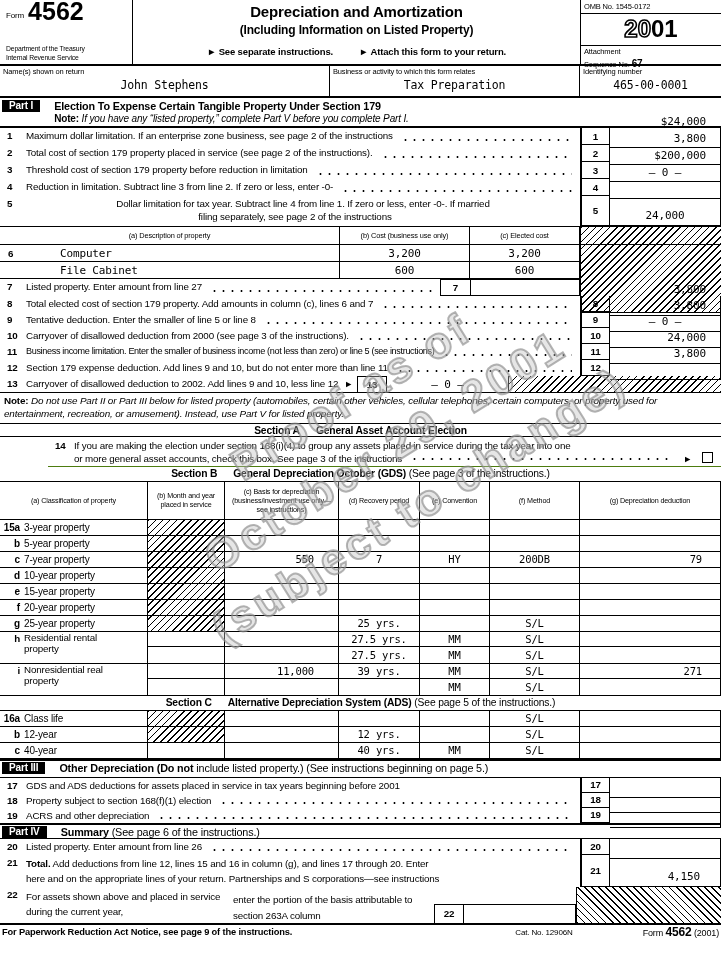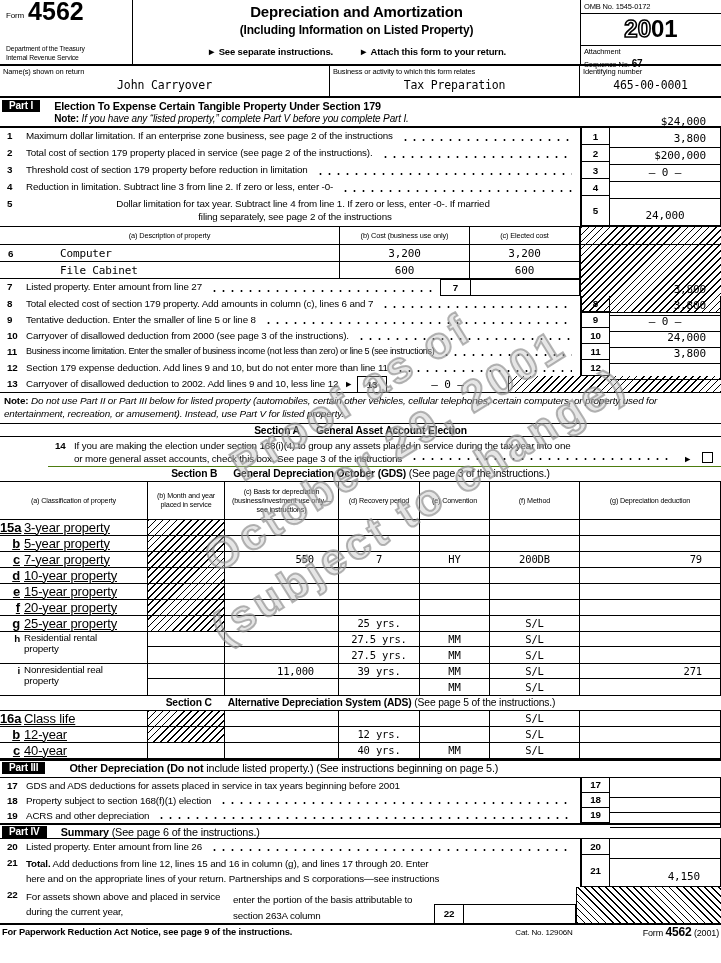--- a/index.html
+++ b/index.html
@@ -95,21 +95,21 @@
   .cbox { width:11px; height:11px; border:1.5px solid #000; margin:0 8px 1px 6px; flex-shrink:0; }
 
   
   .sbh { display:flex; height:38px; border-bottom:1px solid #000; }
   .sbh > div { border-right:1px solid #000; font-size:7.2px; text-align:center; display:flex; align-items:center; justify-content:center; padding:0 2px; line-height:1.25; }
   .sbh > div:last-child, .sbrow > div:last-child { border-right:1.5px solid #000; }
   .ca { width:148px; } .cb { width:77px; } .cc { width:114px; } .cd { width:81px; } .ce { width:70px; } .cf { width:90px; } .cg { width:141px; }
   .sbbody { position:relative; }
   .sbrow { display:flex; height:16px; border-bottom:1px solid #000; }
   .sbrow > div { border-right:1px solid #000; }
-  .acell { font-size:13px; display:flex; align-items:center;text-decoration:underline; }
+  .acell { font-size:10px; display:flex; align-items:center; }
   .acell .ln { width:24px; text-align:right; font-weight:bold; padding-right:4px; flex-shrink:0; }
   .mv { font-family:"DejaVu Sans Mono", monospace; font-size:10.5px; display:flex; align-items:center; justify-content:center; }
   .mv.rt { justify-content:flex-end; padding-right:24px; }
   .mv.rt2 { justify-content:flex-end; padding-right:18px; }
   .bhatch { position:absolute; left:148px; top:0; width:77px; }
   .grp { display:flex; height:32px; border-bottom:1px solid #000; }
   .grpa { width:148px; border-right:1px solid #000; font-size:9.8px; display:flex; }
   .grpa .ln { width:24px; text-align:right; font-weight:bold; padding-right:4px; flex-shrink:0; padding-top:1px; }
   .grpsub { flex:1; display:flex; flex-direction:column; }
   .grpsub .sbrow { border-bottom:none; height:16px; }
@@ -179,21 +179,21 @@
         <div>Attachment</div>
         <div><span>Sequence No.</span>
              <span class="num">67</span></div>
       </div>
     </div>
   </div>
 
   <div class="idrow">
     <div class="idcell idc1">
       <div class="idlabel">Name(s) shown on return</div>
-      <div class="idvalue">John Carryover</div>
+      <div class="idvalue">John Stephens</div>
     </div>
     <div class="idcell idc2">
       <div class="idlabel">Business or activity to which this form relates</div>
       <div class="idvalue">Tax Preparation</div>
     </div>
     <div class="idcell idc3">
       <div class="idlabel">Identifying number</div>
       <div class="idvalue">465-00-0001</div>
     </div>
   </div>
@@ -545,21 +545,21 @@
         </div>
       <div class="cb"></div>
         <div class="cc"></div>
       <div class="cd mv">40 yrs.</div>
       <div class="ce mv">MM</div>
       <div class="cf mv">S/L</div>
       <div class="cg"></div>
     </div>
   </div>
 
-  <div class="pbar thin" style="height:16px; padding-top:1px; padding-bottom:15px;gap:10px;">
+  <div class="pbar thin" style="height:16px; padding-top:1px; padding-bottom:15px;">
     <span class="ptag">Part III</span>
     <div class="phead"><span class="b">Other Depreciation (Do not</span><span> include listed property.) (See instructions beginning on page 5.)</span></div>
   </div>
 
   <div class="amt h15">
     <span class="lnum">17</span>
     <span class="ltext">GDS and ADS deductions for assets placed in service in tax years beginning before 2001</span>
     <span style="flex:1"></span>
     <span class="nbox">17</span>
     <span class="vbox"></span>

